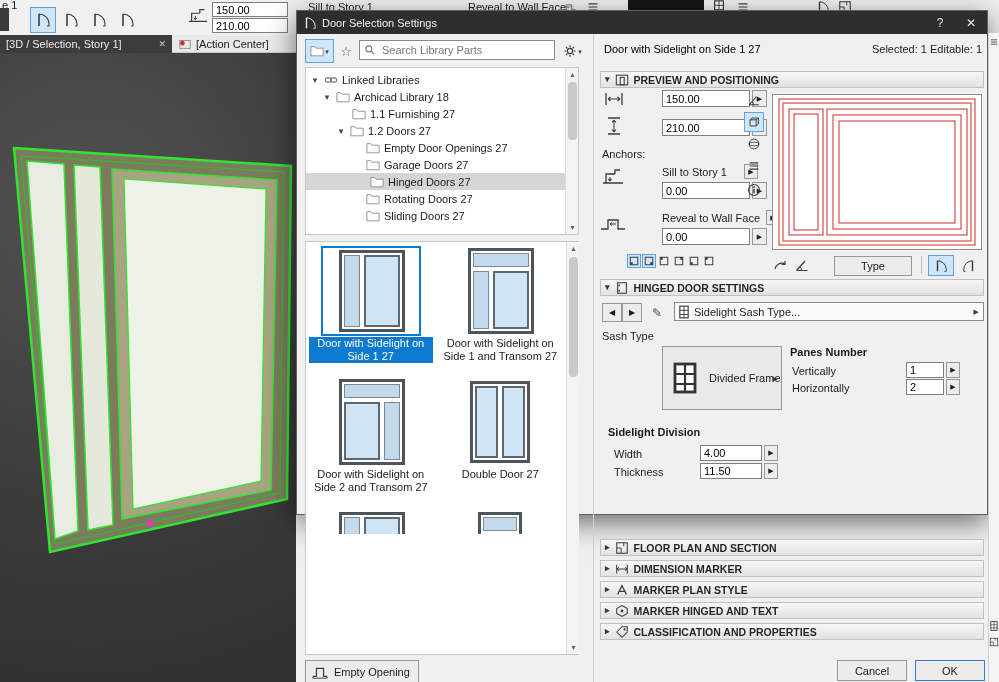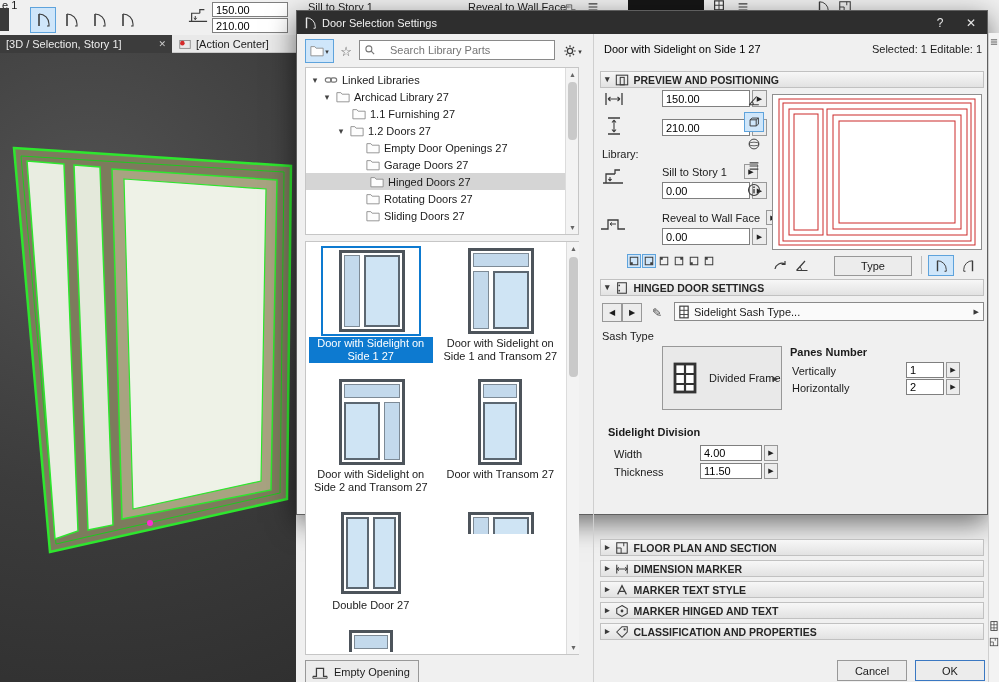--- a/index.html
+++ b/index.html
@@ -259,21 +259,21 @@
 
       <div class="abs tbtn on" style="left:8px;top:5px;width:27px;height:22px;gap:1px">
         <svg class="ic i14">
             <use href="#sym-folder"></use>
           </svg>
         <span class="glyph" style="font-size:7px">▾</span>
       </div>
       <div class="abs tbtn" style="left:38px;top:5px;width:20px;height:22px">
         <span style="font-size:13px;color:#555">☆</span>
       </div>
-      <div class="abs" style="left:62px;top:6px;width:196px;height:20px;border:1px solid #8a8a8a;background:#fff;display:flex;align-items:center;gap:12px;padding:0 4px;box-sizing:border-box">
+      <div class="abs" style="left:62px;top:6px;width:196px;height:20px;border:1px solid #8a8a8a;background:#fff;display:flex;align-items:center;gap:4px;padding:0 4px;box-sizing:border-box">
         <svg class="ic i12">
             <use href="#sym-mag"></use>
           </svg>
         <input style="border: none; outline: none; flex: 1 1 0%; font-family: &quot;Liberation Sans&quot;, sans-serif; font-size: 11px; color: rgb(119, 119, 119); background: transparent;" placeholder="Search Library Parts">
       </div>
       <div class="abs tbtn" style="left:261px;top:5px;width:27px;height:22px;gap:1px">
         <svg class="ic i14">
             <use href="#sym-gear"></use>
           </svg>
         <span class="glyph" style="font-size:7px">▾</span>
@@ -285,21 +285,21 @@
           <svg class="ic i14">
               <use href="#sym-chain"></use>
             </svg>
           <span>Linked Libraries</span>
         </div>
         <div class="trow" style="padding-left:16px">
           <span class="tw">▾</span>
           <svg class="ic i14">
               <use href="#sym-folder"></use>
             </svg>
-          <span>Archicad Library 27</span>
+          <span>Archicad Library 18</span>
         </div>
         <div class="trow" style="padding-left:30px">
           <span class="sp12"></span>
           <svg class="ic i14">
               <use href="#sym-folder"></use>
             </svg>
           <span>1.1 Furnishing 27</span>
         </div>
         <div class="trow" style="padding-left:30px">
           <span class="tw">▾</span>
@@ -379,29 +379,20 @@
                 <div class="row">
                   <div class="leaf"></div>
                   <div class="pane sl"></div>
                 </div>
               </div>
           </div>
           <div class="tcap">Door with Sidelight on Side 2 and Transom 27</div>
         </div>
         <div class="thumb">
           <div class="timg">
-            <div class="df col" style="left:26px;top:0;width:44px;height:86px">
-                <div class="pane tr"></div>
-                <div class="leaf"></div>
-              </div>
-          </div>
-          <div class="tcap">Door with Transom 27</div>
-        </div>
-        <div class="thumb">
-          <div class="timg">
             <div class="df" style="left:18px;top:2px;width:60px;height:82px">
                 <div class="leaf"></div>
                 <div class="leaf"></div>
               </div>
           </div>
           <div class="tcap">Double Door 27</div>
         </div>
         <div class="thumb">
           <div class="timg short">
             <div class="df" style="left:16px;top:2px;width:66px;height:60px">
@@ -454,21 +445,21 @@
         </div>
 
       <svg class="ic abs" style="left:13px;top:82px;width:14px;height:20px">
           <use href="#sym-height"></use>
         </svg>
       <input class="fld abs" style="left: 68px; top: 85px; width: 88px; height: 17px;" value="210.00">
       <div class="fly" style="left:158px;top:85px;height:17px">
           <span>▶</span>
         </div>
 
-      <span class="lbl" style="left:8px;top:114px">Library:</span>
+      <span class="lbl" style="left:8px;top:114px">Anchors:</span>
 
       <svg class="ic abs" style="left:8px;top:134px;width:22px;height:18px">
           <use href="#sym-sill"></use>
         </svg>
       <span class="lbl" style="left:68px;top:132px">Sill to Story 1</span>
       <div class="fly" style="left:150px;top:130px;height:15px;width:14px">
           <span>▶</span>
         </div>
       <input class="fld abs" style="left: 68px; top: 148px; width: 88px; height: 17px;" value="0.00">
       <div class="fly" style="left:158px;top:148px;height:17px">
@@ -649,21 +640,21 @@
         <svg class="ic i14">
             <use href="#sym-dim"></use>
           </svg>
         <span>DIMENSION MARKER</span>
       </div>
       <div class="secbar" style="top:547px">
         <span class="glyph">▸</span>
         <svg class="ic i14">
             <use href="#sym-textA"></use>
           </svg>
-        <span>MARKER TEXT STYLE</span>
+        <span>MARKER PLAN STYLE</span>
       </div>
       <div class="secbar" style="top:568px">
         <span class="glyph">▸</span>
         <svg class="ic i14">
             <use href="#sym-markersym"></use>
           </svg>
         <span>MARKER HINGED AND TEXT</span>
       </div>
       <div class="secbar" style="top:589px">
         <span class="glyph">▸</span>

